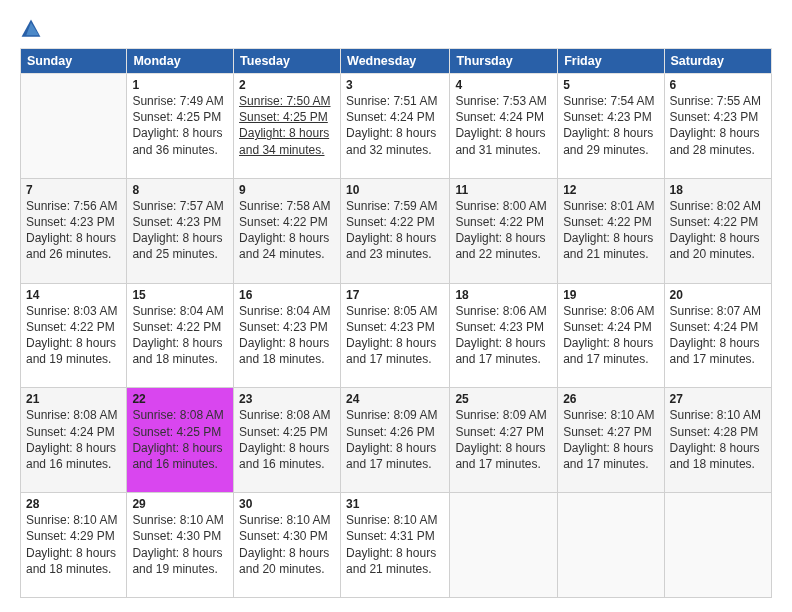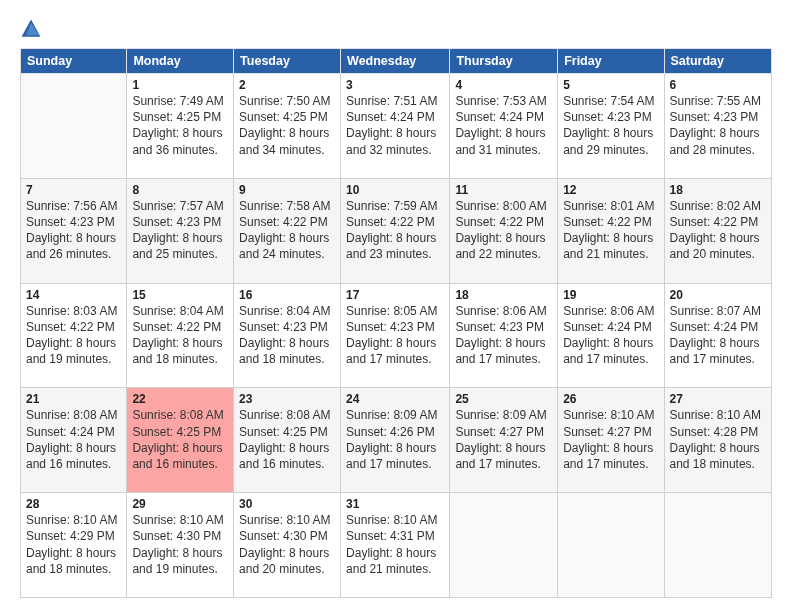--- a/index.html
+++ b/index.html
@@ -127,21 +127,21 @@
     <tr>
           <td class="empty-cell"></td>
           <td style="background: rgb(255, 255, 255);">
             <div class="day-number">1</div>
             <div class="day-info" style="white-space: pre-line;">Sunrise: 7:49 AM
 Sunset: 4:25 PM
 Daylight: 8 hours and 36 minutes.</div>
           </td>
           <td style="background: rgb(255, 255, 255);">
             <div class="day-number">2</div>
-            <div class="day-info" style="white-space: pre-line;">Sunrise: 7:50 AM
+            <div class="day-info" style="white-space: pre-line; text-decoration: underline;">Sunrise: 7:50 AM
 Sunset: 4:25 PM
 Daylight: 8 hours and 34 minutes.</div>
           </td>
           <td style="background: rgb(255, 255, 255);">
             <div class="day-number">3</div>
             <div class="day-info" style="white-space: pre-line;">Sunrise: 7:51 AM
 Sunset: 4:24 PM
 Daylight: 8 hours and 32 minutes.</div>
           </td>
           <td style="background: rgb(255, 255, 255);">
@@ -251,21 +251,21 @@
 Daylight: 8 hours and 17 minutes.</div>
           </td>
         </tr>
         <tr>
           <td style="background: rgb(245, 245, 245);">
             <div class="day-number">21</div>
             <div class="day-info" style="white-space: pre-line;">Sunrise: 8:08 AM
 Sunset: 4:24 PM
 Daylight: 8 hours and 16 minutes.</div>
           </td>
-          <td style="background: #fca5a5;">
+          <td style="background: #d946ef;">
             <div class="day-number">22</div>
             <div class="day-info" style="white-space: pre-line;">Sunrise: 8:08 AM
 Sunset: 4:25 PM
 Daylight: 8 hours and 16 minutes.</div>
           </td>
           <td style="background: rgb(245, 245, 245);">
             <div class="day-number">23</div>
             <div class="day-info" style="white-space: pre-line;">Sunrise: 8:08 AM
 Sunset: 4:25 PM
 Daylight: 8 hours and 16 minutes.</div>

